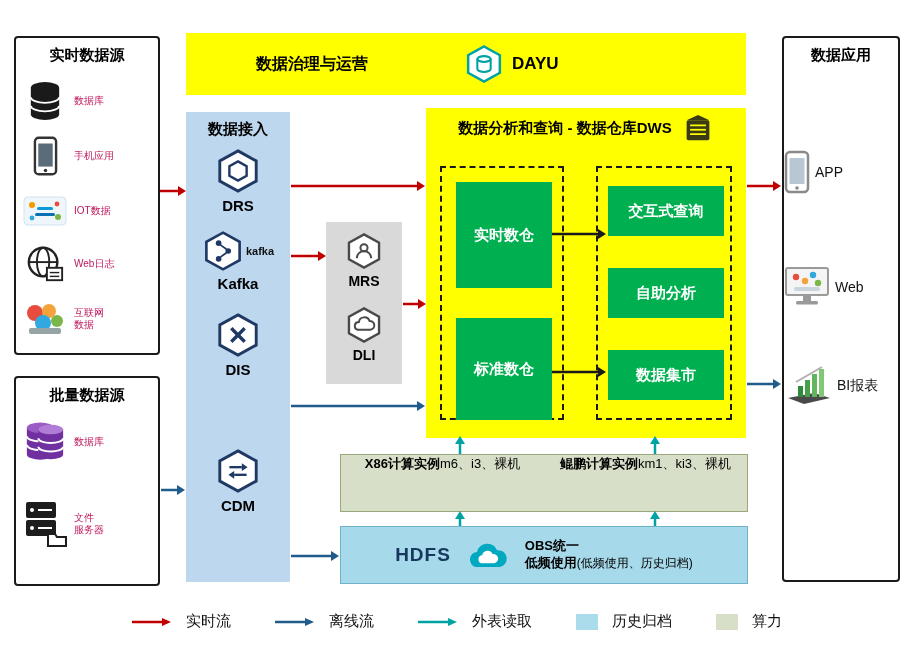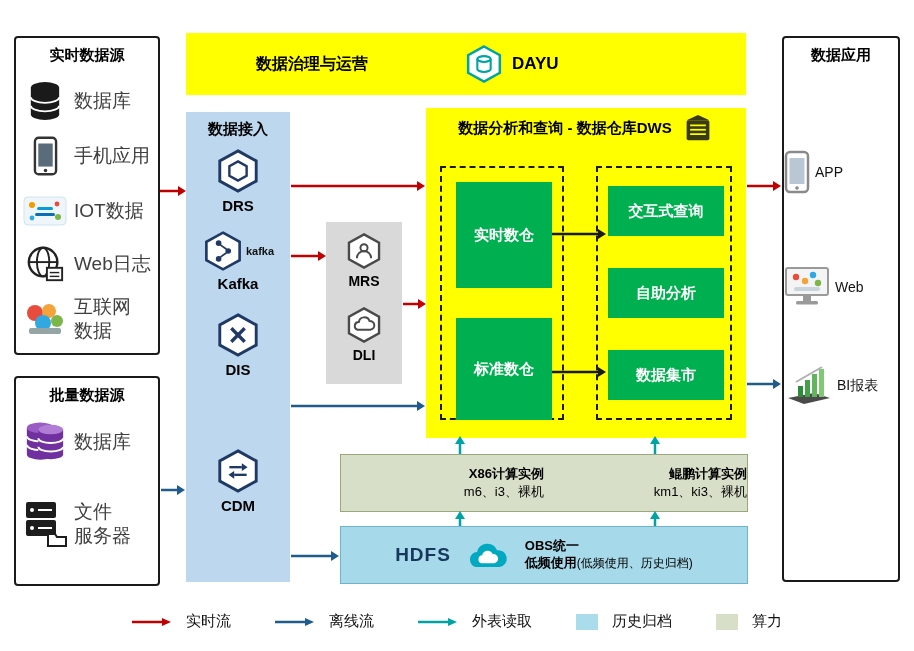--- a/index.html
+++ b/index.html
@@ -3,32 +3,32 @@
 <meta charset="utf-8">
 <style>
   *{margin:0;padding:0;box-sizing:border-box}
   body{font-family:"Liberation Sans","DejaVu Sans",sans-serif;background:#fff;color:#111}
   .canvas{position:relative;width:914px;height:651px;background:#fff;overflow:hidden}
   .abs{position:absolute}
   .src-box{border:2px solid #1a1a1a;border-radius:4px;background:#fff}
   .box-title{font-weight:bold;font-size:15px;color:#000;text-align:center;padding-top:8px}
   .src-item{position:absolute;left:0;width:100%;height:48px;display:flex;align-items:center}
   .icon-wrap{width:58px;display:flex;justify-content:center;align-items:center;flex:0 0 58px}
-  .item-label{font-size:19px;color:#404040;line-height:1.25}
+  .item-label{font-size:10px;color:#be185d;line-height:1.25}
   .panel-blue{background:#bdd7ee}
   .panel-gray{background:#d9d9d9}
   .panel-yellow{background:#ffff00}
   .hex-item{position:absolute;left:0;width:100%;display:flex;flex-direction:column;align-items:center}
   .hex-label{font-weight:bold;font-size:15px;color:#000;margin-top:3px}
   .kafka-row{display:flex;align-items:center;gap:2px}
   .kafka-text{font-size:11px;font-weight:bold;color:#111}
   .dashed-box{position:absolute;border:2px dashed #1a1a1a}
   .green-node{position:absolute;background:#00b050;color:#fff;font-weight:bold;font-size:15px;display:flex;align-items:center;justify-content:center;text-align:right}
   .compute-box{background:#d8dfc8;border:1px solid #9aa87c;display:flex}
-  .compute-half{flex:1;display:flex;flex-direction:column;align-items:flex-end;justify-content:center;line-height:1.35}
+  .compute-half{flex:1;display:flex;flex-direction:row;align-items:flex-start;justify-content:center;line-height:1.35}
   .compute-title{font-weight:bold;font-size:13px;color:#000}
   .compute-sub{font-size:13px;color:#000}
   .storage-box{background:#a6d9e9;border:1px solid #6fb3c9;display:flex;align-items:center;justify-content:center;gap:14px}
   .hdfs-text{font-weight:bold;font-size:19px;color:#17375e;letter-spacing:1px}
   .obs-block{font-size:13px;color:#000;line-height:1.3}
   .obs-bold{font-weight:bold}
   .obs-note{font-weight:normal;font-size:12px}
   .gov-bar{background:#ffff00;display:flex;align-items:center}
   .gov-title{position:absolute;left:70px;top:0;height:100%;display:flex;align-items:center;font-weight:bold;font-size:16px;color:#000}
   .dayu{position:absolute;left:278px;top:0;height:100%;display:flex;align-items:center;gap:8px}

